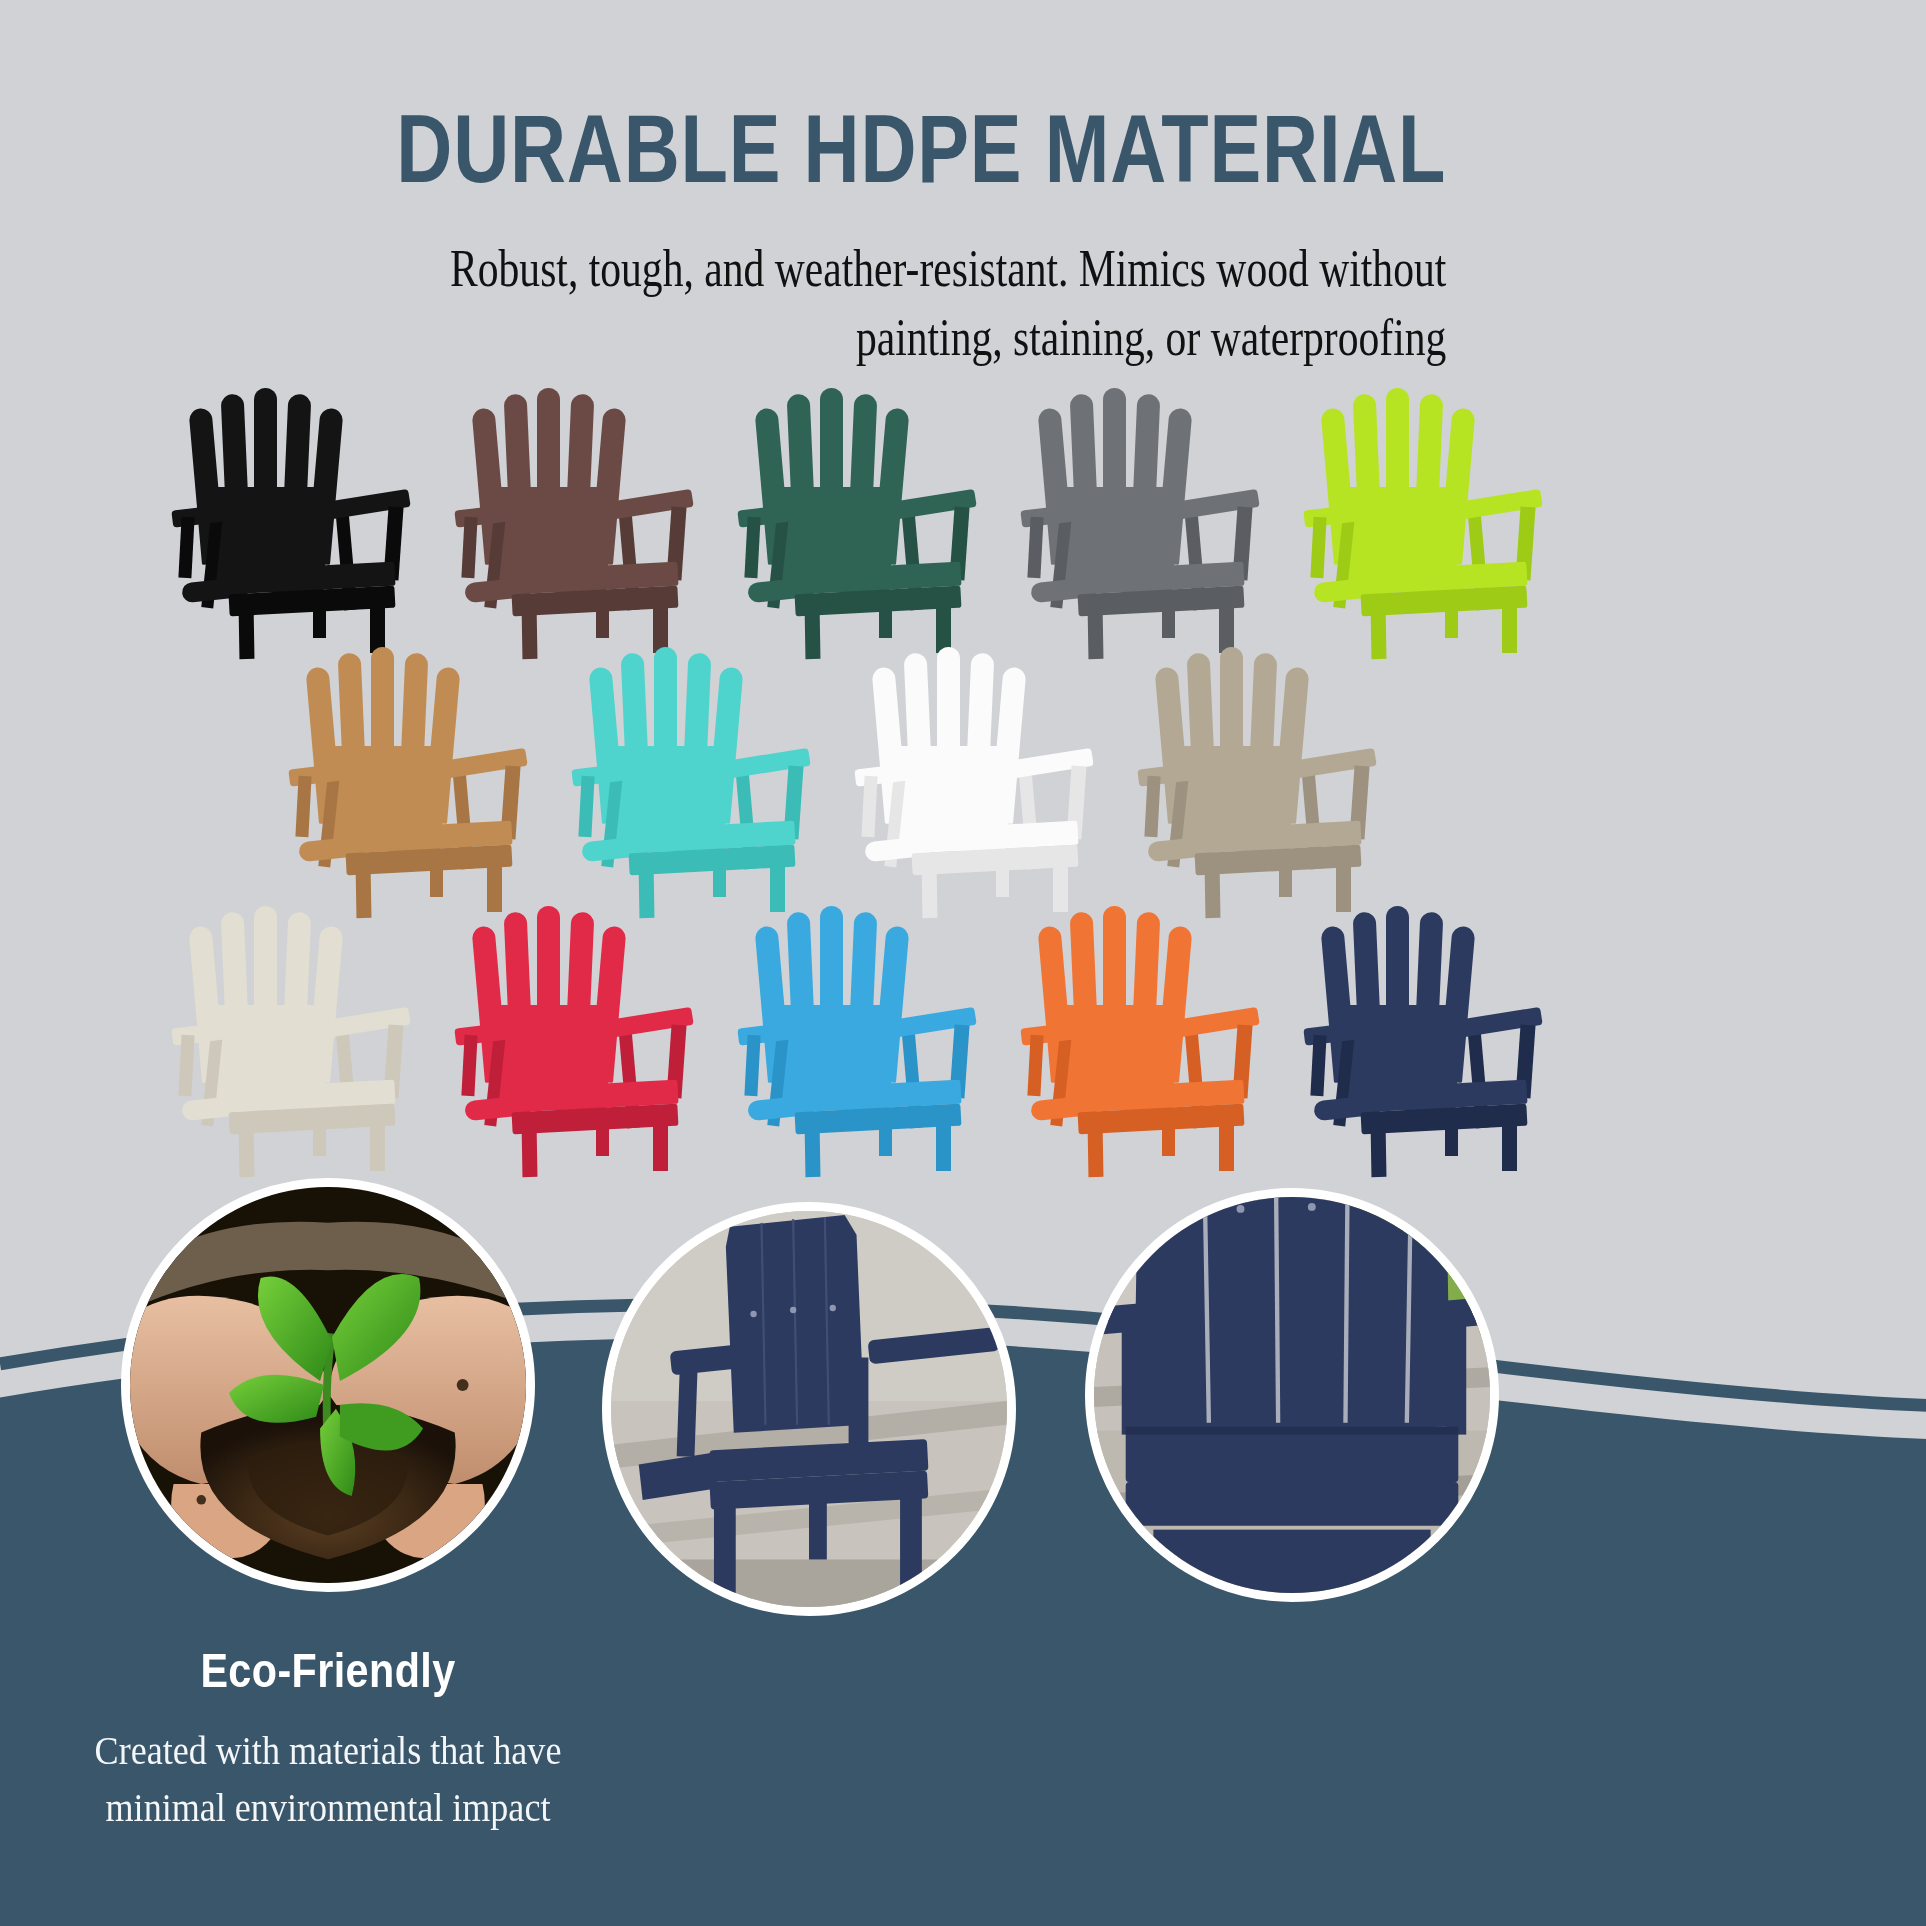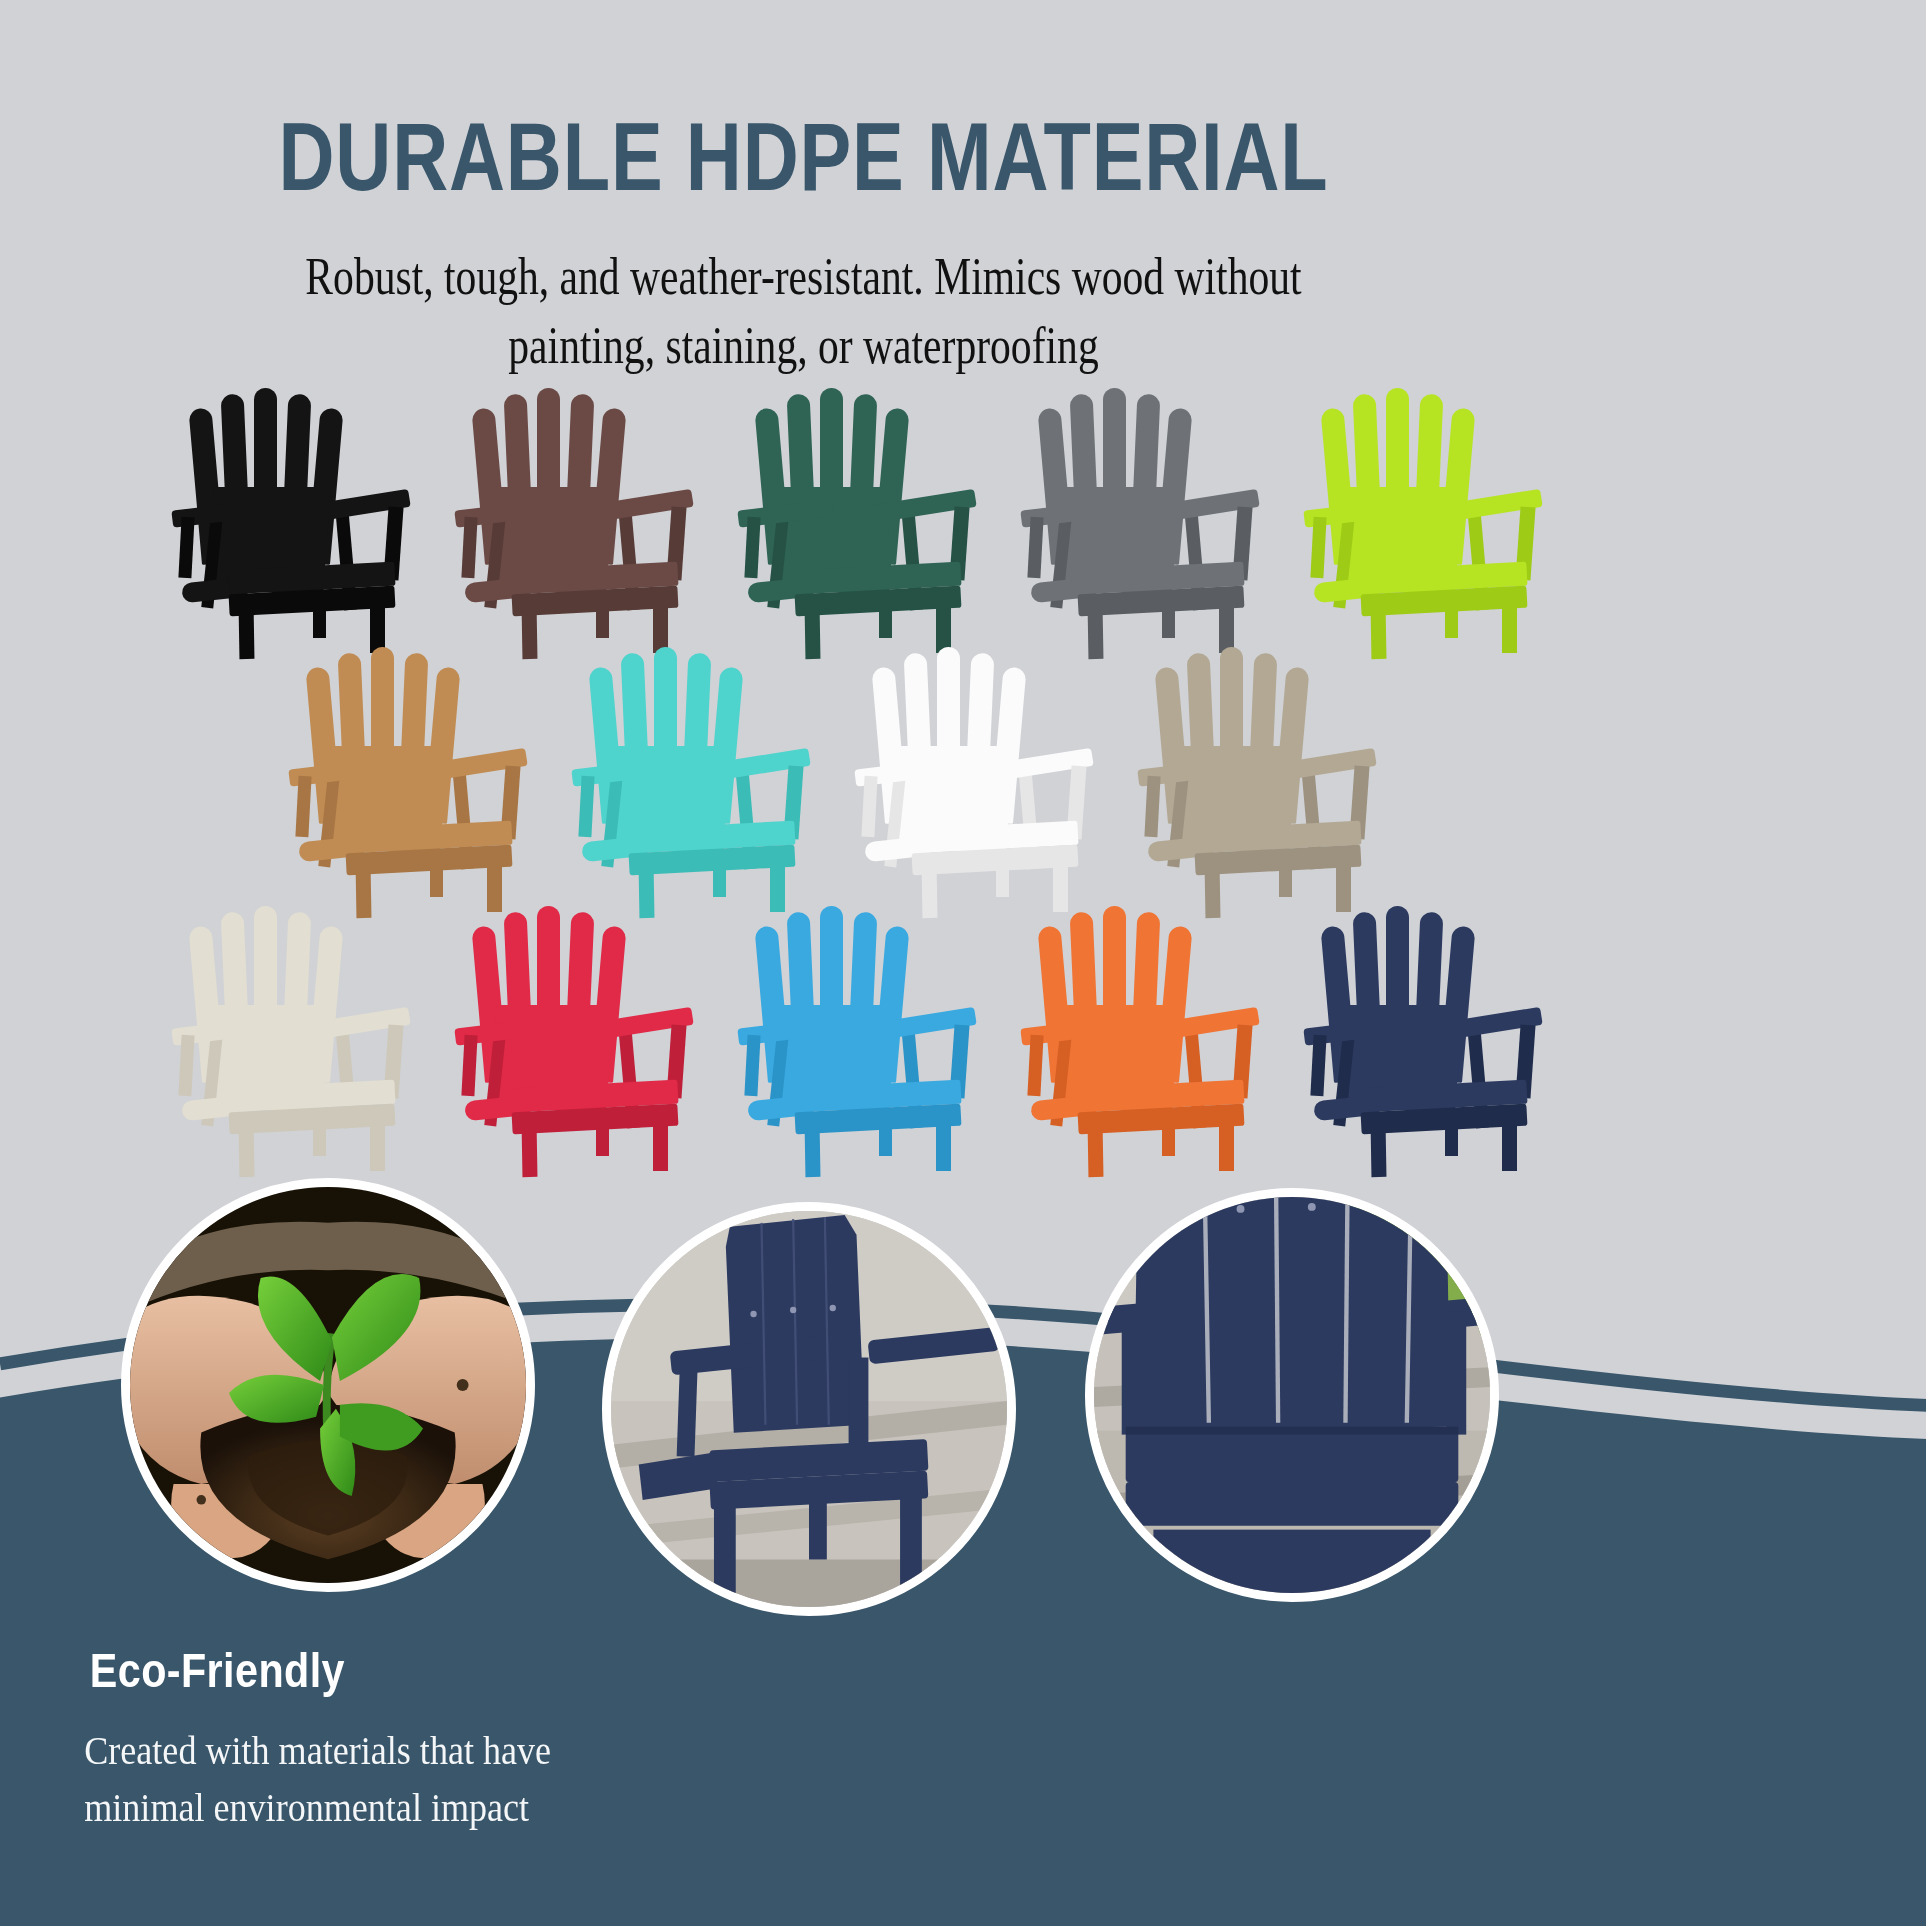--- a/index.html
+++ b/index.html
@@ -5,21 +5,21 @@
   * { margin:0; padding:0; box-sizing:border-box; }
   html,body { width:1927px; height:1927px; }
   body {
     background:#d0d2d6;
     font-family:"Liberation Sans", sans-serif;
     position:relative;
     overflow:hidden;
   }
 
   
-  #header { position:absolute; top:9px; left:0; width:1607px; text-align:center; }
+  #header { position:absolute; top:1px; left:0; width:1607px; text-align:right; }
   #title {
     font-family:"Liberation Sans", sans-serif;
     font-weight:700;
     font-size:97px;
     letter-spacing:1px;
     color:#39566b;
     transform:scaleX(0.80);
     transform-origin:center top;
     margin-top:99px;
     line-height:1.0;
@@ -129,21 +129,21 @@
   .c1 { left:121px;  top:1178px; width:414px; height:414px; }
   .c2 { left:602px;  top:1202px; width:414px; height:414px; }
   .c3 { left:1085px; top:1188px; width:414px; height:414px; }
   .cimg { position:absolute; inset:0; }
 
   
   #features {
     position:absolute; left:0; top:1643px; width:1927px;
     display:flex;
   }
-  .feat { flex:0 0 auto; }
+  .feat { flex:0 0 auto; text-align:center; }
   .f1 { width:554px; margin-left:51px; }
   .f2 { width:515px; margin-left:28px; }
   .f3 { width:554px; margin-left:30px; }
   .feat-title {
     font-family:"Liberation Sans", sans-serif;
     font-weight:700;
     font-size:48px;
     color:#ffffff;
     transform:scaleX(0.86);
     letter-spacing:0.5px;

